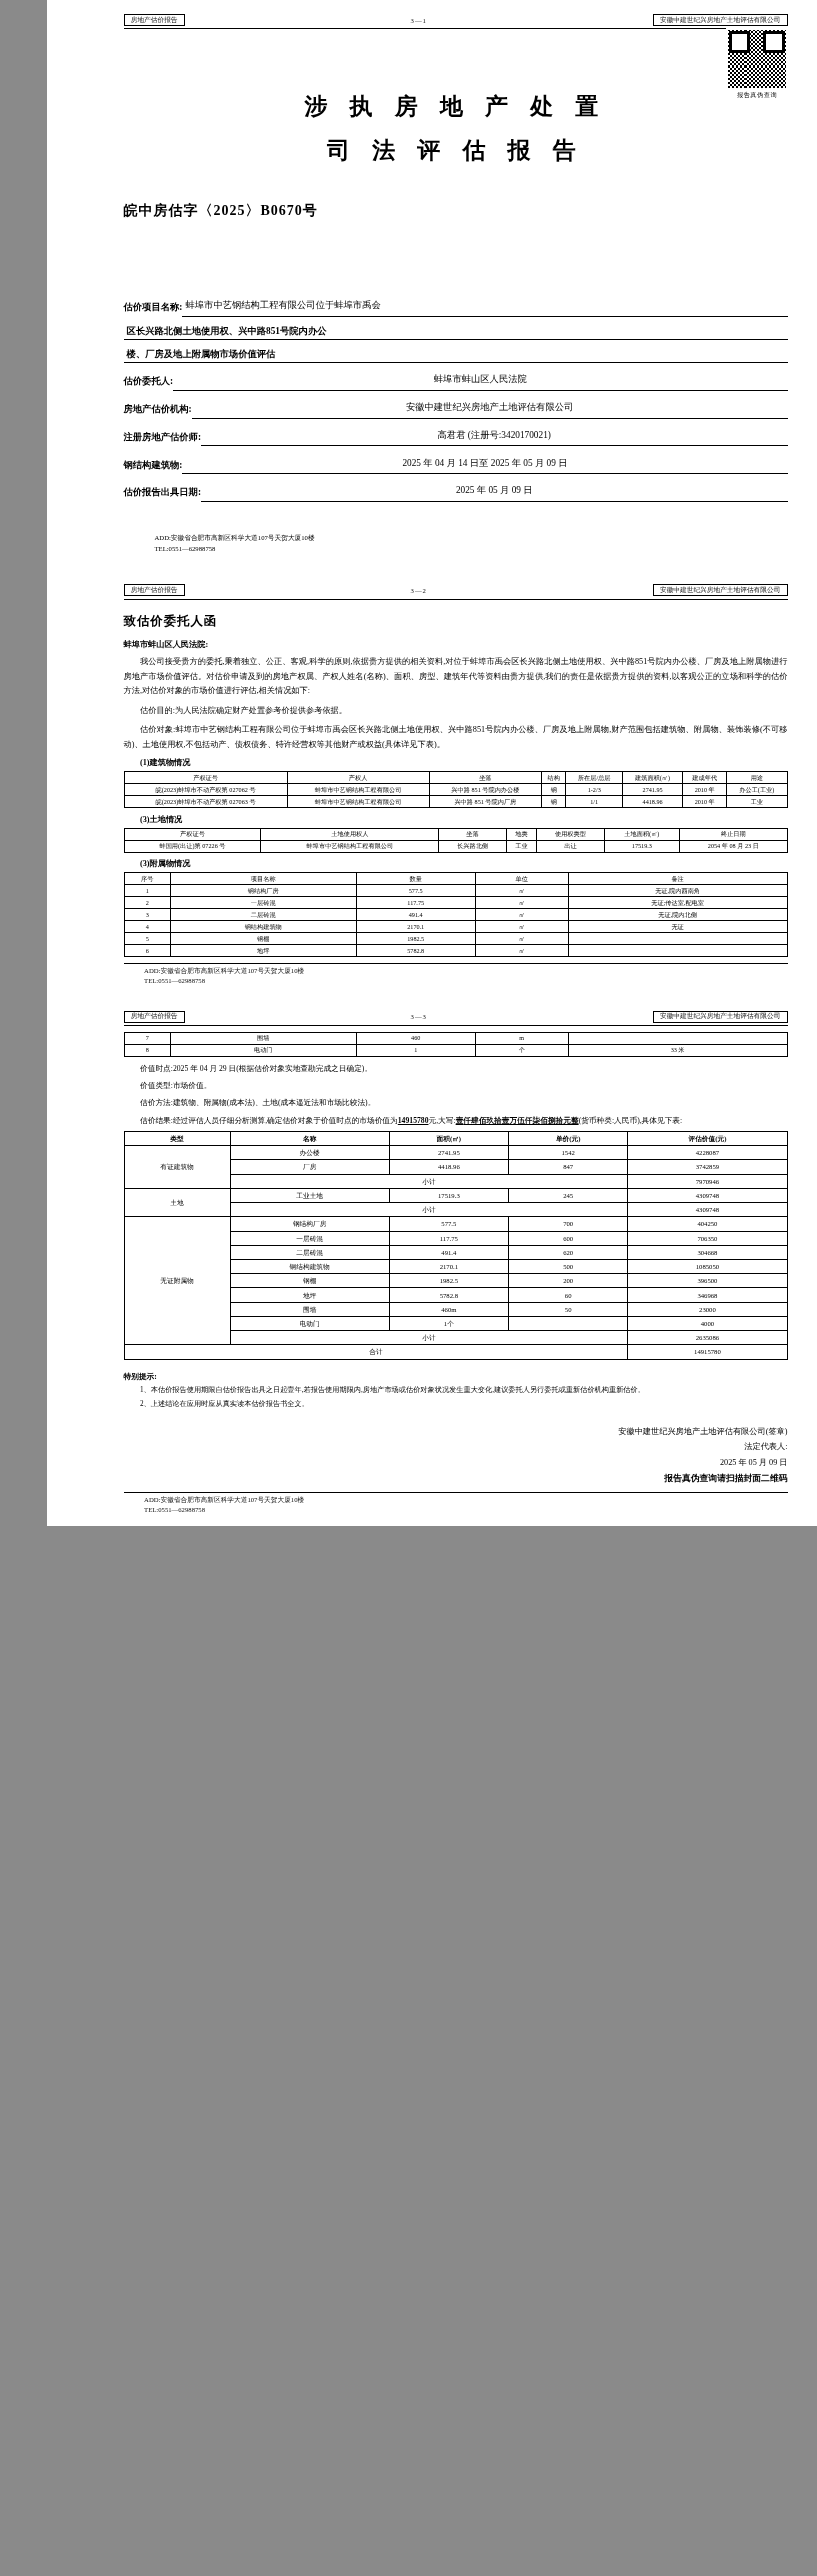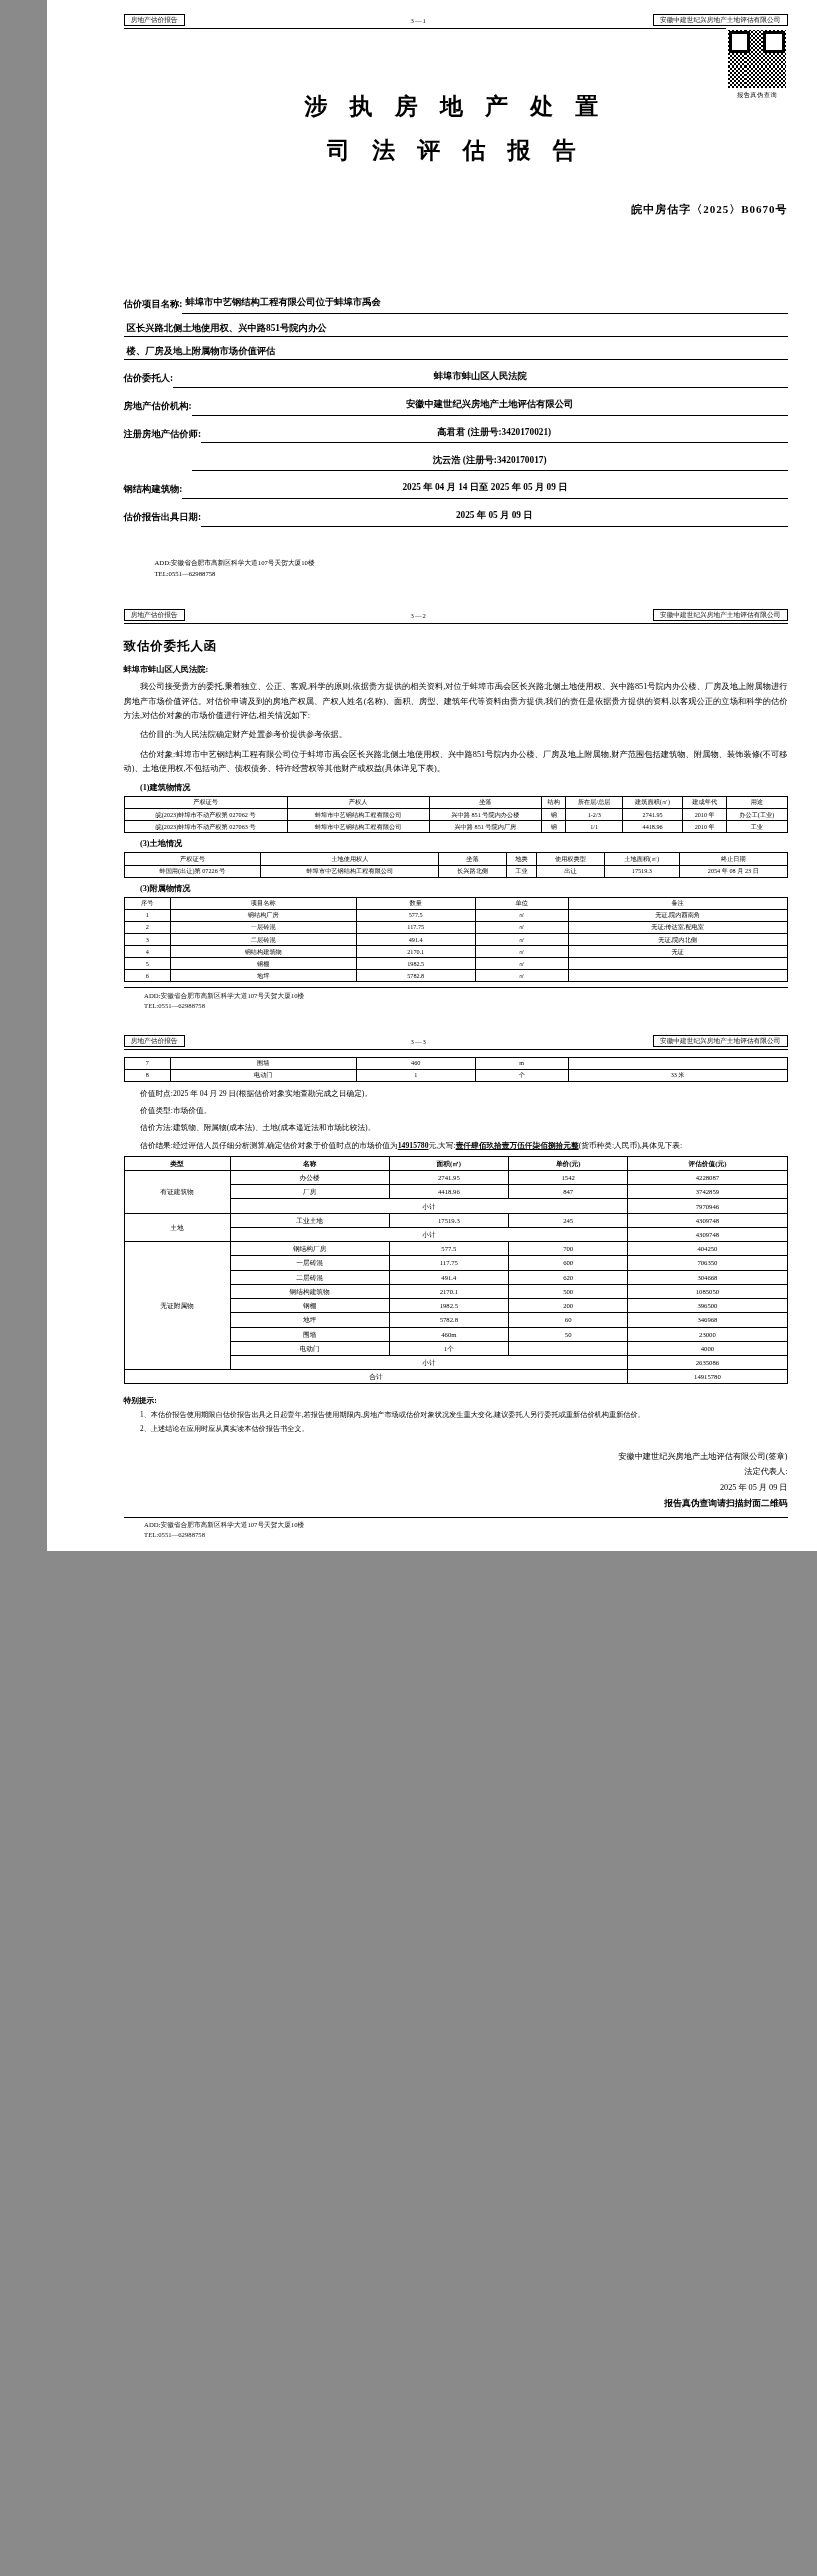--- a/index.html
+++ b/index.html
@@ -73,22 +73,22 @@
     font-family:"Liberation Serif",serif;
   }
   .title2{
     text-align:center;
     font-size:23px;
     letter-spacing:8.2px;
     font-weight:bold;
     margin-top:12.4px;
   }
   .docno{
-    text-align:right;
-    font-size:11px;
+    text-align:left;
+    font-size:14px;
     margin-top:36px;
     font-weight:bold;
     letter-spacing:1px;
   }
   .fields{
     margin-top:77px;
     font-size:9.3px;
   }
   .frow{
     display:flex;
@@ -97,21 +97,21 @@
     line-height:1.9;
   }
   .flabel{
     font-weight:bold;
     white-space:nowrap;
     font-size:9.3px;
   }
   .fval{
     flex:1;
     border-bottom:0.5px solid #000;
-    font-weight:bold;
+    font-weight:normal;
     padding:0 3.1px 1px 3.1px;
     text-align:center;
   }
   .fval.left{ text-align:left; }
   .fcont{
     border-bottom:0.5px solid #000;
     font-weight:bold;
     padding:0 3.1px 1px 3.1px;
     margin-bottom:8.2px;
     text-align:justify;
@@ -226,24 +226,20 @@
       </div>
       <div class="frow">
         <span class="flabel">房地产估价机构:</span>
         <span class="fval">安徽中建世纪兴房地产土地评估有限公司</span>
       </div>
       <div class="frow">
         <span class="flabel">注册房地产估价师:</span>
         <span class="fval">高君君    (注册号:3420170021)</span>
       </div>
       <div class="frow">
-        <span class="flabel" style="visibility:hidden">房地产估价机构:</span>
-        <span class="fval">沈云浩    (注册号:3420170017)</span>
-      </div>
-      <div class="frow">
         <span class="flabel">钢结构建筑物:</span>
         <span class="fval">2025 年 04 月 14 日至 2025 年 05 月 09 日</span>
       </div>
       <div class="frow">
         <span class="flabel">估价报告出具日期:</span>
         <span class="fval">2025 年 05 月 09 日</span>
       </div>
     </div>
 
     <div class="addr">

